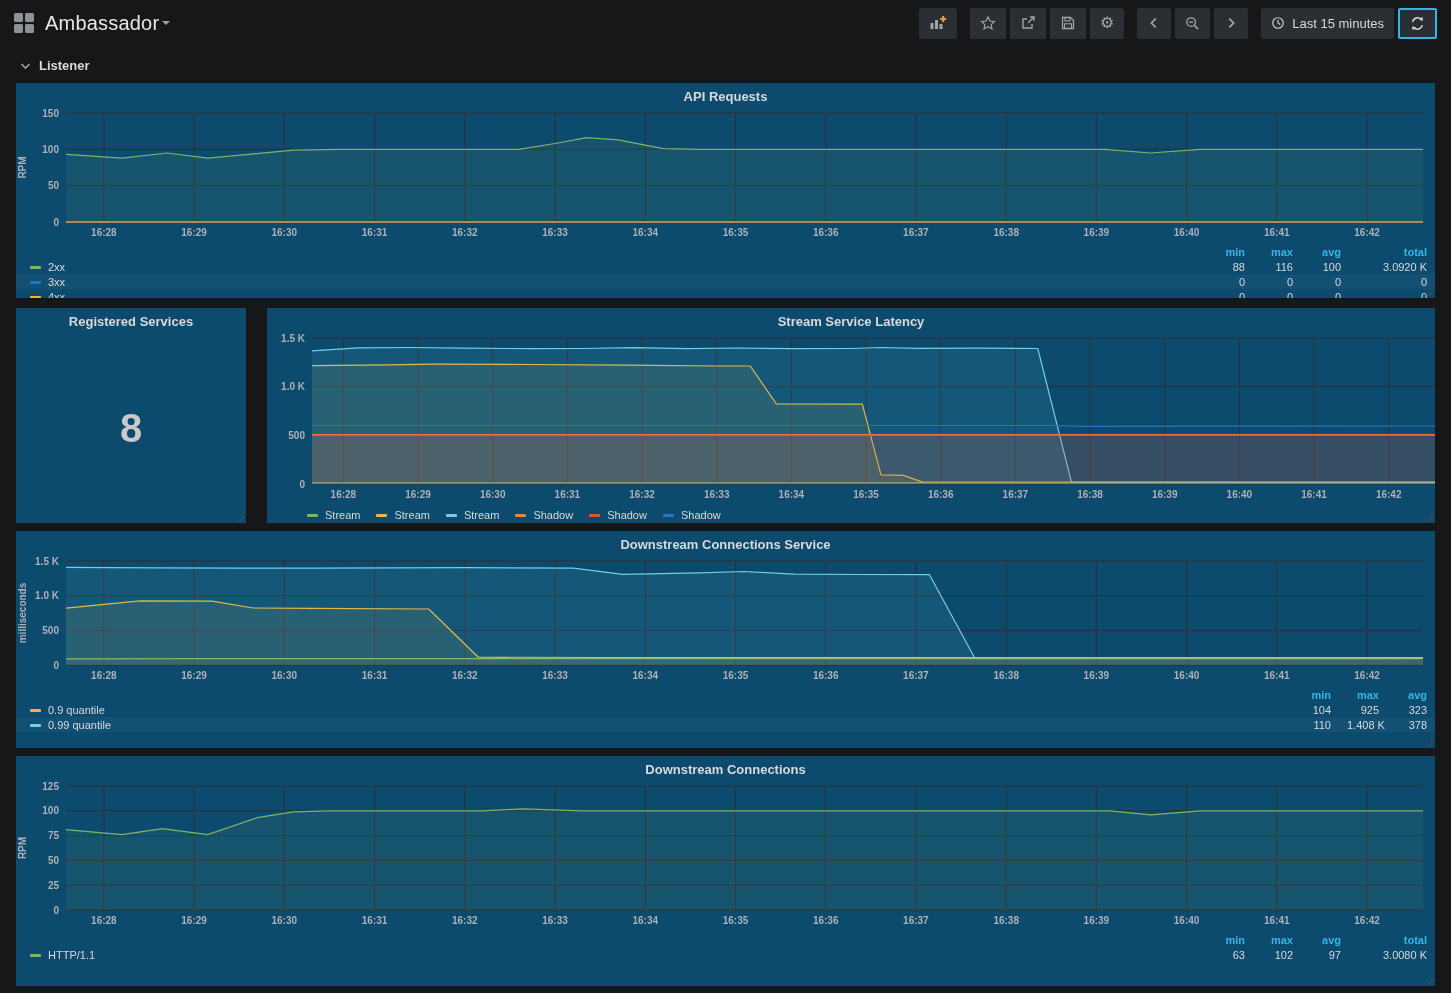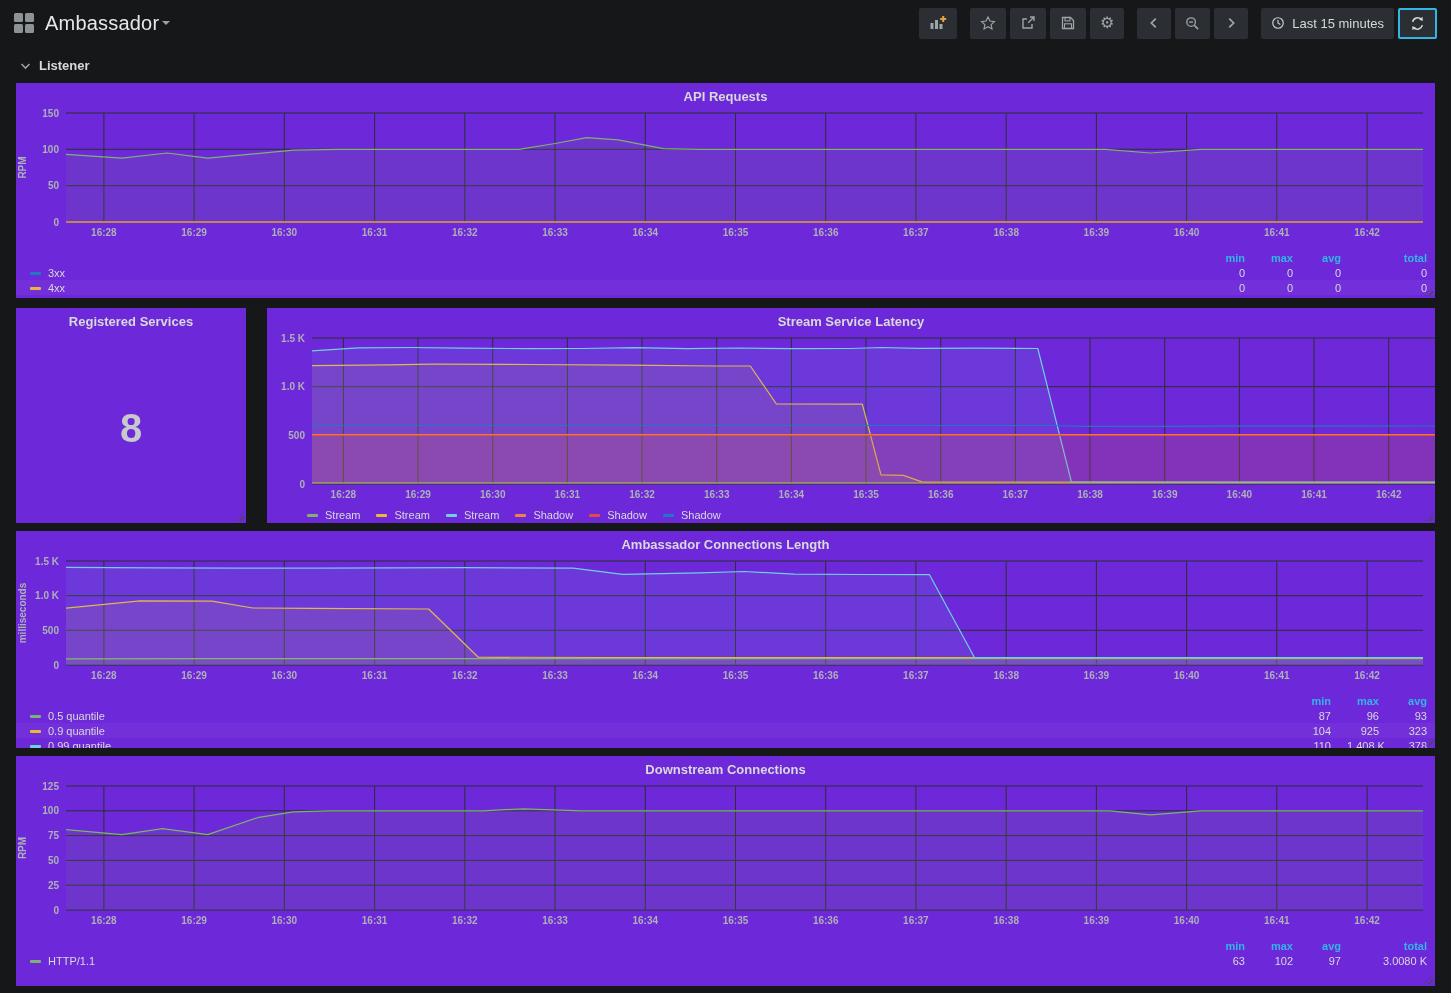--- a/index.html
+++ b/index.html
@@ -18,35 +18,35 @@
     color:#9fa4aa;display:flex;align-items:center;justify-content:center;gap:7px;font-size:13px;cursor:pointer;
     font-family:"Liberation Sans",sans-serif}
   .nav-btn svg{display:block}
   .time-label{color:#d8d9da;font-size:13px}
   .refresh-btn{border:2px solid #33b5e5;color:#d8d9da}
   .gear-glyph{font-size:16px;line-height:1;color:#9fa4aa}
   
   .row-header{display:flex;align-items:center;gap:8px;padding:12px 0 10px 20px;font-size:13px;font-weight:700;color:#d8d9da}
   
   .dash{padding:0 16px}
-  .panel{background:#6d28d9;position:relative;overflow:hidden}
+  .panel{background:#0c4a6e;position:relative;overflow:hidden}
   .panel-title{height:26px;display:flex;align-items:center;justify-content:center;
     font-size:13px;font-weight:700;color:#d8d9da}
   .panel-row{display:flex;gap:21px}
   .mb10{margin-bottom:10px}.mb8{margin-bottom:8px}
   .h215{height:215px}.h217{height:217px}.h230{height:230px}
   .w230{width:230px;flex:none}.flex1{flex:1;min-width:0}
   svg.chart{display:block;width:100%}
   #api-chart{height:135px}
   #latency-chart{height:172px}
   #length-chart{height:130px}
   #connections-chart{height:150px}
   svg text.tick{fill:#aeb1b5;font-size:10px;font-weight:700;font-family:"Liberation Sans",sans-serif}
   
-  .legend-table{width:100%;border-collapse:collapse;font-size:11px;margin-top:7px;table-layout:fixed}
+  .legend-table{width:100%;border-collapse:collapse;font-size:11px;margin-top:1px;table-layout:fixed}
   .legend-table th{color:#33b5e5;font-weight:700;text-align:right;padding:1px 8px;height:14px}
   .legend-table td{color:#d8d9da;text-align:right;padding:1px 8px;height:15px;white-space:nowrap}
   .legend-table td.name{text-align:left;padding-left:14px}
   .legend-table tbody tr:nth-child(even){background:rgba(255,255,255,.035)}
   .swatch{display:inline-block;width:11px;height:3px;border-radius:1px;margin-right:7px;vertical-align:2px}
   .legend-inline{display:flex;gap:16px;align-items:center;padding-left:40px;height:14px;font-size:11px;color:#d8d9da;margin-top:2px}
   .legend-inline .item{display:flex;align-items:center;cursor:pointer}
   
   .stat-wrap{height:189px;display:flex;align-items:center;justify-content:center}
   .stat-value{font-size:40px;font-weight:700;color:#c7c9cc}
@@ -213,20 +213,27 @@
           <thead>
             <tr>
               <th></th>
               <th>min</th>
               <th>max</th>
               <th>avg</th>
               <th>total</th>
             </tr>
           </thead>
           <tbody>
+            <tr>
+              <td class="name"><span class="swatch" style="background: rgb(126, 178, 109);"></span>2xx</td>
+              <td>88</td>
+              <td>116</td>
+              <td>100</td>
+              <td>3.0920 K</td>
+            </tr>
             <tr>
               <td class="name"><span class="swatch" style="background: rgb(31, 120, 193);"></span>3xx</td>
               <td>0</td>
               <td>0</td>
               <td>0</td>
               <td>0</td>
             </tr>
             <tr>
               <td class="name"><span class="swatch" style="background: rgb(234, 184, 57);"></span>4xx</td>
               <td>0</td>
@@ -327,21 +334,21 @@
               <span class="swatch" style="background: rgb(31, 120, 193);"></span>
               <span>Shadow</span>
             </span>
           </div>
         </div>
       <div class="resize-handle"></div>
     </section>
   </div>
 
   <section class="panel h217 mb8">
-    <div class="panel-title">Ambassador Connections Length</div>
+    <div class="panel-title">Downstream Connections Service</div>
     <svg id="length-chart" class="chart">
         <line x1="50" x2="1407" y1="108.0" y2="108.0" stroke="#2c2f33" stroke-width="1"></line>
         <text x="43" y="111.5" text-anchor="end" class="tick">0</text>
         <line x1="50" x2="1407" y1="73.3" y2="73.3" stroke="#2c2f33" stroke-width="1"></line>
         <text x="43" y="76.8" text-anchor="end" class="tick">500</text>
         <line x1="50" x2="1407" y1="38.7" y2="38.7" stroke="#2c2f33" stroke-width="1"></line>
         <text x="43" y="42.2" text-anchor="end" class="tick">1.0 K</text>
         <line x1="50" x2="1407" y1="4.0" y2="4.0" stroke="#2c2f33" stroke-width="1"></line>
         <text x="43" y="7.5" text-anchor="end" class="tick">1.5 K</text>
         <line x1="87.9" x2="87.9" y1="4" y2="108" stroke="#2c2f33" stroke-width="1"></line>
@@ -392,26 +399,20 @@
           </colgroup>
           <thead>
             <tr>
               <th></th>
               <th>min</th>
               <th>max</th>
               <th>avg</th>
             </tr>
           </thead>
           <tbody>
-            <tr>
-              <td class="name"><span class="swatch" style="background: rgb(126, 178, 109);"></span>0.5 quantile</td>
-              <td>87</td>
-              <td>96</td>
-              <td>93</td>
-            </tr>
             <tr>
               <td class="name"><span class="swatch" style="background: rgb(234, 184, 57);"></span>0.9 quantile</td>
               <td>104</td>
               <td>925</td>
               <td>323</td>
             </tr>
             <tr>
               <td class="name"><span class="swatch" style="background: rgb(110, 208, 224);"></span>0.99 quantile</td>
               <td>110</td>
               <td>1.408 K</td>

